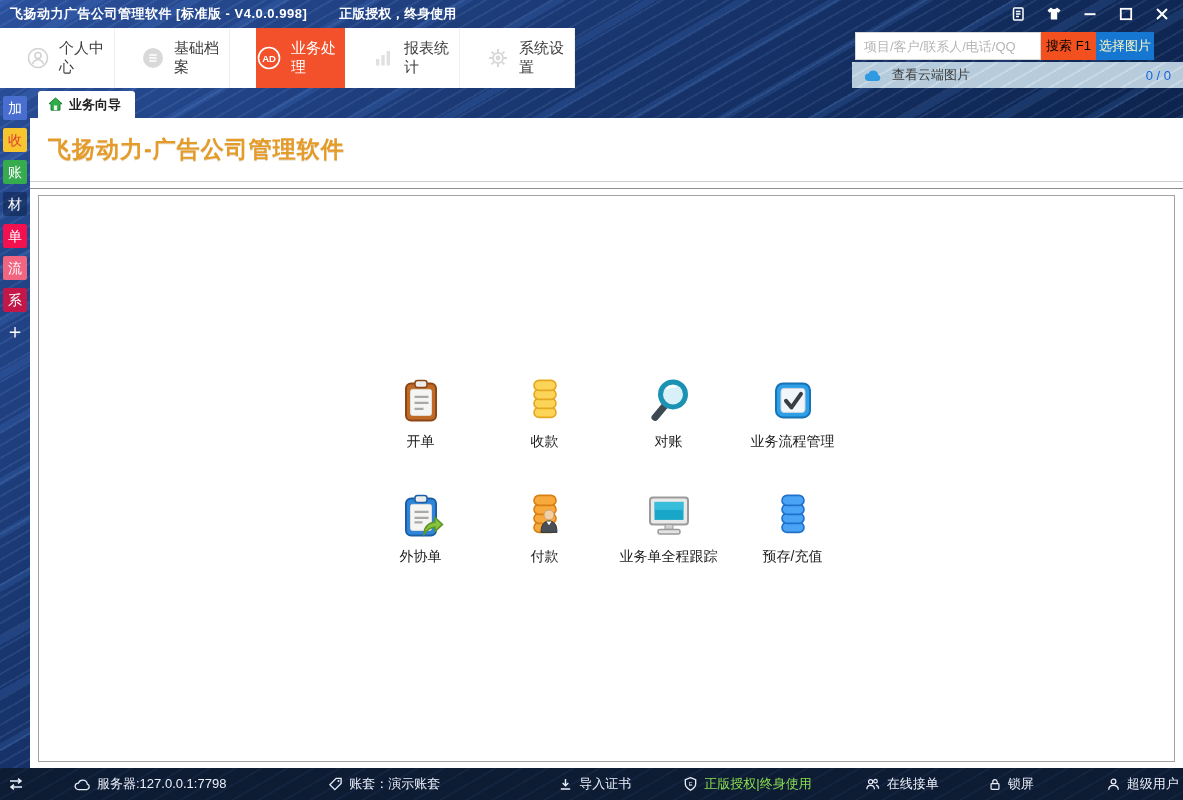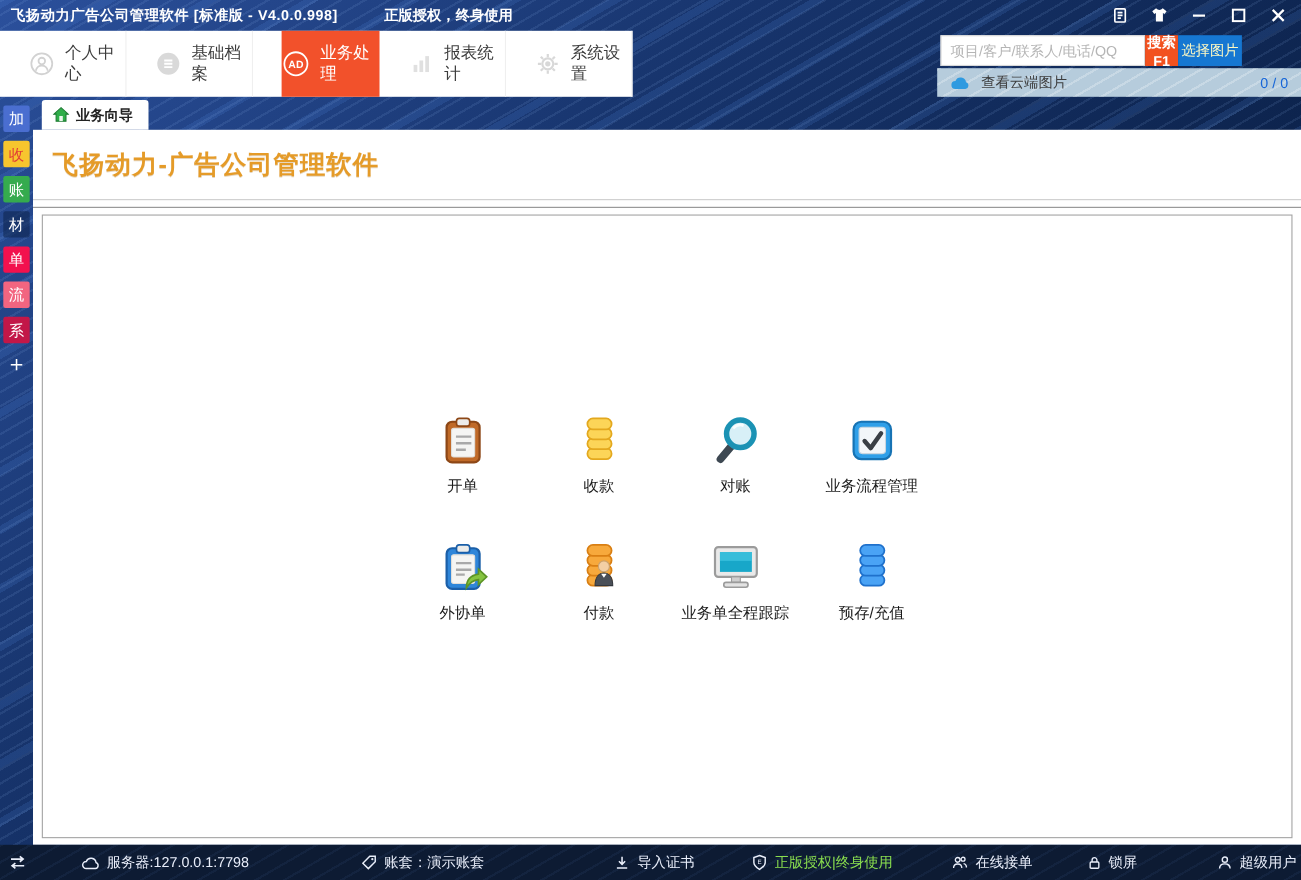--- a/index.html
+++ b/index.html
@@ -8,32 +8,32 @@
     position:relative;
     font-family:"Liberation Sans","DejaVu Sans",sans-serif;
     background:
       repeating-linear-gradient(150deg, rgba(160,200,255,0.10) 0 2px, rgba(0,0,0,0) 2px 11px),
       repeating-linear-gradient(150deg, rgba(90,150,240,0.14) 0 7px, rgba(0,0,0,0) 7px 46px),
       linear-gradient(135deg,#2b509c 0%,#17346c 35%,#0d244e 65%,#1c4186 100%);
   }
   
   .titlebar { position:absolute; top:0; left:0; right:0; height:28px; display:flex; align-items:center; color:#fff; }
   .titlebar .title { font-size:13px; font-weight:bold; margin-left:10px; letter-spacing:0.5px; }
-  .titlebar .license { font-size:13px; font-weight:bold; margin-left:42px; }
+  .titlebar .license { font-size:13px; font-weight:bold; margin-left:32px; }
   .win-controls { margin-left:auto; display:flex; align-items:center; gap:14px; padding-right:10px; }
   .win-btn { width:22px; height:22px; display:flex; align-items:center; justify-content:center; cursor:pointer; }
   
   .navbar { position:absolute; top:28px; left:0; width:575px; height:60px; background:#fff; display:flex; }
   .nav-item { width:115px; display:flex; align-items:center; justify-content:flex-start; gap:9px; font-size:15px; color:#3c3c3c; border-right:1px solid #efefef; cursor:pointer;margin-left:26px; }
   .nav-item.active { background:#f2512b; color:#fff; border-right:none; }
   
   .search-row { position:absolute; top:32px; left:855px; height:28px; display:flex; }
   .search-input { width:186px; height:28px; border:1px solid #d8d8d8; font-size:13px; padding:6px 8px; color:#000000; outline:none; font-family:inherit; }
   .search-input::placeholder { color:#b5b5b5; }
-  .btn-search { width:30px; height:28px; background:#f2511f; color:#ffffff; font-size:13px; border:none; display:flex; align-items:center; justify-content:center; cursor:pointer;font-weight:bold; }
+  .btn-search { width:55px; height:28px; background:#f2511f; color:#000000; font-size:13px; border:none; display:flex; align-items:center; justify-content:center; cursor:pointer; }
   .btn-pick { width:58px; height:28px; background:#1677d2; color:#fef9c3; font-size:13px; border:none; display:flex; align-items:center; justify-content:center; cursor:pointer; }
   .cloud-bar { position:absolute; top:62px; left:852px; right:0; height:26px;
     background:
       repeating-linear-gradient(150deg, rgba(255,255,255,0.25) 0 2px, rgba(0,0,0,0) 2px 12px),
       #b6ccdc;
     display:flex; align-items:center; font-size:13px; color:#3d3d3d; }
   .cloud-bar .cb-label { margin-left:10px; }
   .cloud-bar .cb-count { margin-left:auto; margin-right:12px; color:#1565d8; }
   
   .side-strip { position:absolute; top:88px; left:0; width:30px; bottom:32px; display:flex; flex-direction:column; align-items:center; padding-top:8px; gap:8px; }

